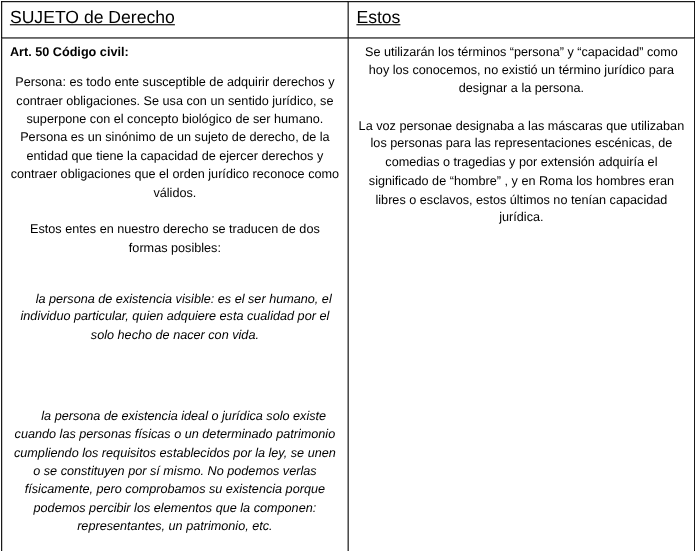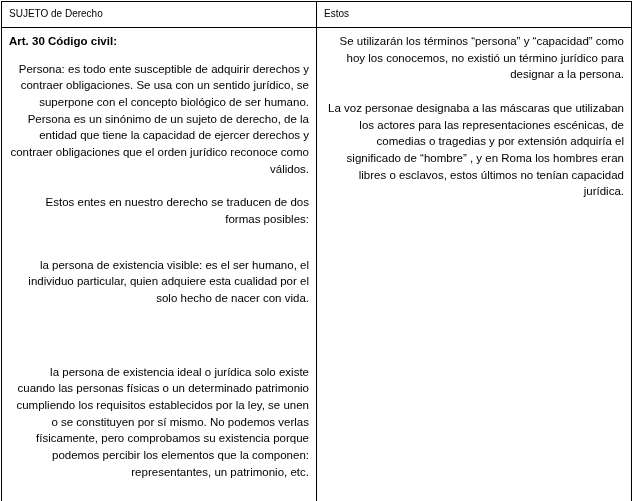--- a/index.html
+++ b/index.html
@@ -29,42 +29,44 @@
   }
   col.col-left  { width: 315px; }
   col.col-right { width: 315px; }
 
   .header-cell {
     height: 14px;
     padding-top: 3px;
     padding-bottom: 4px;
   }
   .header-text {
-    font-size: 10px;
+    font-size: 16px;
     line-height: 1.3;
+    text-decoration: underline;
   }
   .body-cell-left {
     height: 466px;
   }
   .body-cell-right {
     height: 466px;
   }
   .para {
     margin: 0 0 11px 0;
-    text-align: right;
+    text-align: center;
   }
   .para:last-child {
     margin-bottom: 0;
   }
   .para-title {
     font-weight: bold;
     margin: 0 0 11px 0;
   }
   .para-indent {
     text-indent: 16px;
+    font-style: italic;
   }
   .gap-sm { height: 6px; }
   .gap-md { height: 18px; }
   .gap-lg { height: 46px; }
   .term-bold { font-weight: normal; }
 </style>
 </head>
 <body>
 
 <table class="doc-table">
@@ -76,29 +78,29 @@
     <tr>
       <td class="header-cell">
         <div class="header-text">SUJETO de Derecho</div>
       </td>
       <td class="header-cell">
         <div class="header-text">Estos</div>
       </td>
     </tr>
     <tr>
       <td class="body-cell-left">
-        <p class="para-title">Art. 30 Código civil:</p>
+        <p class="para-title">Art. 50 Código civil:</p>
         <p class="para"><span class="term-bold">Persona</span><span>: es todo ente susceptible de adquirir derechos y contraer obligaciones.  Se usa con un sentido jurídico, se superpone con el concepto biológico de ser humano. Persona es un sinónimo de un sujeto de derecho, de la entidad que tiene la capacidad de ejercer derechos y contraer obligaciones que el orden jurídico reconoce como válidos.</span></p>
         <div class="gap-sm"></div>
         <p class="para">Estos entes en nuestro derecho se traducen de dos formas posibles:</p>
         <div class="gap-md"></div>
         <p class="para para-indent">la persona de existencia visible: es el ser humano, el individuo particular, quien adquiere esta cualidad por el solo hecho de nacer con vida.</p>
         <div class="gap-lg"></div>
         <p class="para para-indent">la persona de existencia ideal o jurídica solo existe cuando las personas físicas o un determinado patrimonio cumpliendo los requisitos establecidos por la ley, se unen o se constituyen por sí mismo. No podemos verlas físicamente, pero comprobamos su existencia porque podemos percibir los elementos que la componen: representantes, un patrimonio, etc.</p>
       </td>
       <td class="body-cell-right">
         <p class="para">Se utilizarán los términos “persona” y “capacidad” como hoy los conocemos, no existió un término jurídico para designar a la persona.</p>
         <div class="gap-sm"></div>
-        <p class="para">La voz personae designaba a las máscaras que utilizaban los actores para las representaciones escénicas, de comedias o tragedias y por extensión adquiría el significado de “hombre” , y en Roma los hombres eran libres o esclavos, estos últimos no tenían capacidad jurídica.</p>
+        <p class="para">La voz personae designaba a las máscaras que utilizaban los personas para las representaciones escénicas, de comedias o tragedias y por extensión adquiría el significado de “hombre” , y en Roma los hombres eran libres o esclavos, estos últimos no tenían capacidad jurídica.</p>
       </td>
     </tr>
   </tbody>
 </table>
 
 </body></html>

